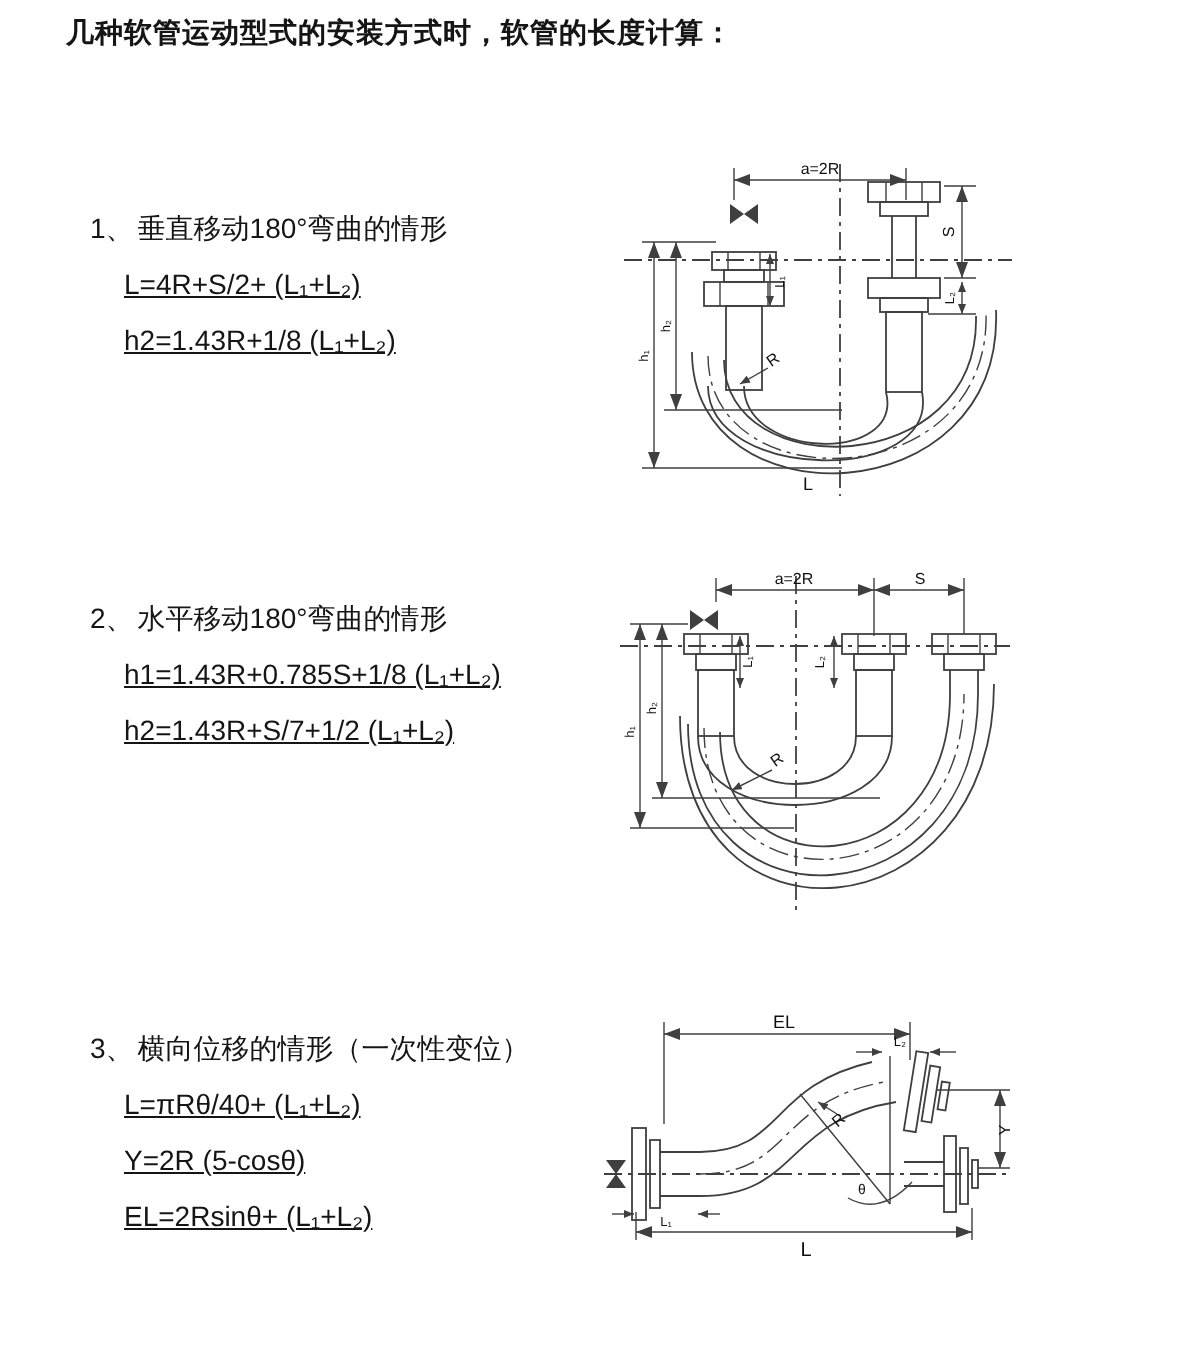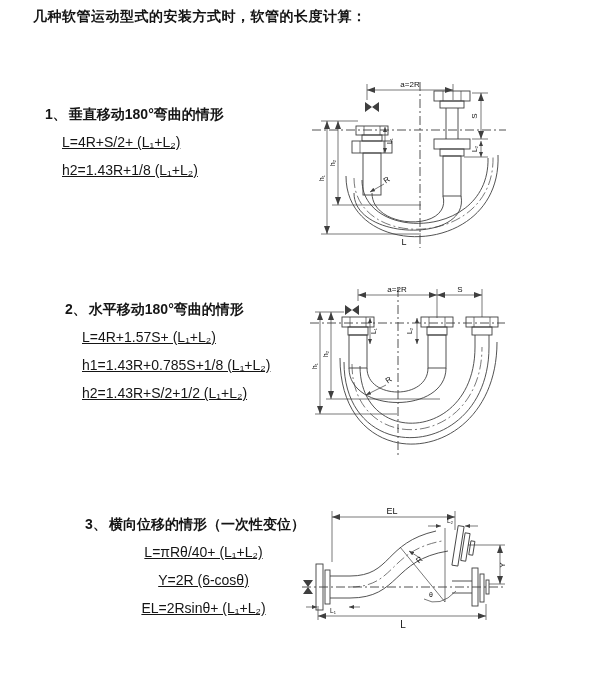--- a/index.html
+++ b/index.html
@@ -7,23 +7,23 @@
     width:600px;height:675px;position:relative;background:#ffffff;
     font-family:"Liberation Sans","DejaVu Sans",sans-serif;color:#151515;
     overflow:hidden;
   }
   .page-title{
     position:absolute;left:33px;top:8px;font-size:14px;font-weight:700;
     letter-spacing:0.5px;white-space:nowrap;
   }
   .section{position:absolute;left:45px;width:300px;}
   #sec1{top:104px;}
-  #sec2{top:299px;margin-left:20px;}
-  #sec3{top:514px;text-align:center;}
-  .sec-head{font-size:14px;font-weight:700;line-height:20px;white-space:nowrap;}
+  #sec2{top:299px;}
+  #sec3{top:514px;}
+  .sec-head{font-size:14px;font-weight:400;line-height:20px;white-space:nowrap;}
   .sec-num{margin-right:2px;}
   .formulas{margin-left:17px;text-decoration:underline;}
   .formula{font-size:14px;line-height:20px;margin-top:8px;white-space:nowrap;}
   svg{position:absolute;}
   svg .ln{stroke:#3f3f3f;stroke-width:0.9;fill:none;}
   svg .thin{stroke:#3f3f3f;stroke-width:0.7;fill:none;}
   svg .cl{stroke:#3f3f3f;stroke-width:0.7;fill:none;stroke-dasharray:10 3 2 3;}
   svg .clh{stroke:#3f3f3f;stroke-width:0.9;fill:none;stroke-dasharray:9 3 2 3;}
   svg .solid{fill:#3f3f3f;stroke:none;}
   svg text{fill:#111;stroke:none;font-family:"Liberation Sans","DejaVu Sans",sans-serif;}
@@ -42,33 +42,32 @@
     <div class="formula">L=4R+S/2+ (L₁+L₂)</div>
     <div class="formula">h2=1.43R+1/8 (L₁+L₂)</div>
   </div>
 </div>
 
 <div class="section" id="sec2">
   <div class="sec-head">
     <span class="sec-num">2、</span><span>水平移动180°弯曲的情形</span>
   </div>
   <div class="formulas">
-    <div class="formula">L=4R+1.57S+ (L₁+L₂)</div>
     <div class="formula">h1=1.43R+0.785S+1/8 (L₁+L₂)</div>
-    <div class="formula">h2=1.43R+S/2+1/2 (L₁+L₂)</div>
+    <div class="formula">h2=1.43R+S/7+1/2 (L₁+L₂)</div>
   </div>
 </div>
 
 <div class="section" id="sec3">
   <div class="sec-head">
     <span class="sec-num">3、</span><span>横向位移的情形（一次性变位）</span>
   </div>
   <div class="formulas">
     <div class="formula">L=πRθ/40+ (L₁+L₂)</div>
-    <div class="formula">Y=2R (6-cosθ)</div>
+    <div class="formula">Y=2R (5-cosθ)</div>
     <div class="formula">EL=2Rsinθ+ (L₁+L₂)</div>
   </div>
 </div>
 
 <svg style="left:306px;top:75px" width="226" height="180" viewBox="306 75 226 180">
   <defs>
     <marker id="ar1" markerWidth="9" markerHeight="6" refX="8" refY="3" orient="auto-start-reverse" markerUnits="userSpaceOnUse">
       <path d="M0 0 L8 3 L0 6 Z" fill="#3f3f3f"></path>
     </marker>
     <marker id="ars1" markerWidth="6" markerHeight="4" refX="5" refY="2" orient="auto-start-reverse" markerUnits="userSpaceOnUse">

